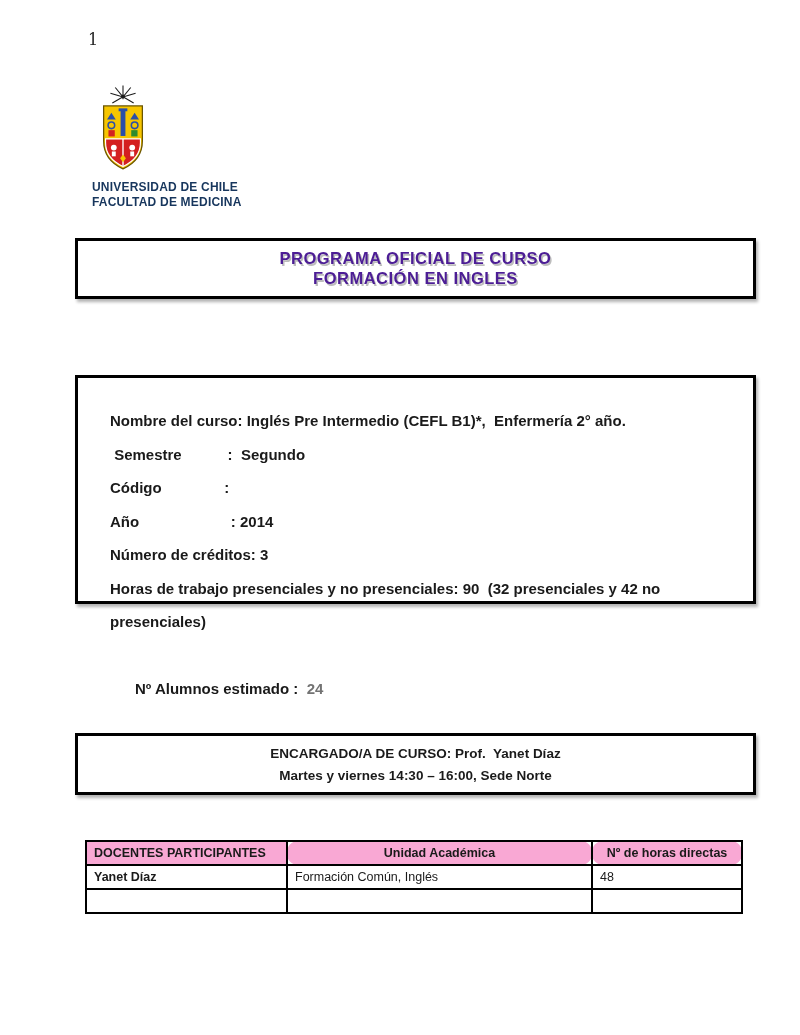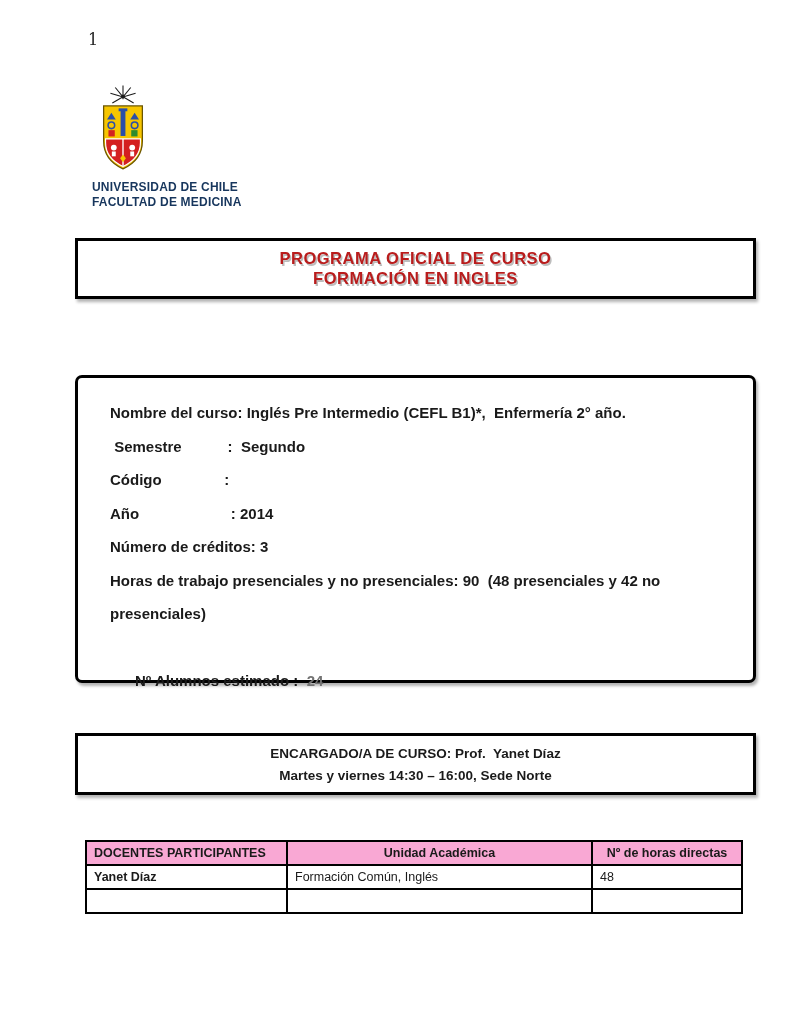--- a/index.html
+++ b/index.html
@@ -23,46 +23,45 @@
     position:absolute; border:3px solid #000;
     box-shadow:2px 3px 3px rgba(0,0,0,0.30);
     background:#fff;
   }
   .title-box {
     left:75px; top:238px; width:681px; height:61px;
     display:flex; flex-direction:column; justify-content:center; align-items:center; gap:1px;
   }
   .title-line {
     font-size:16.5px; font-weight:bold; letter-spacing:0.5px;
-    color:#b91c1c; text-shadow:1.5px 1.5px 0 #bdbdbd;
+    color:#4c1d95; text-shadow:1.5px 1.5px 0 #bdbdbd;
   }
   .course-box {
-    left:75px; top:375px; width:681px; height:308px;
-    padding:18px 30px 0 32px;
-    border-radius:7px;
+    left:75px; top:375px; width:681px; height:229px;
+    padding:26px 30px 0 32px;
   }
   .course-line {
     font-size:15px; font-weight:bold; color:#1a1a1a;
     line-height:33.5px; white-space:pre-wrap;
   }
   .red { color:#737373; }
   .encargado-box {
     left:75px; top:733px; width:681px; height:62px;
     display:flex; flex-direction:column; justify-content:center; align-items:center; gap:7px;
   }
   .encargado-line { font-size:13.5px; font-weight:bold; white-space:pre-wrap; }
   .table-wrap { position:absolute; left:85px; top:840px; width:656px; }
   table.docentes { border-collapse:collapse; width:100%; table-layout:fixed; }
   table.docentes th, table.docentes td {
     border:2px solid #000; font-size:12.5px; padding:1px 7px;
     height:24px; vertical-align:middle; overflow:hidden; white-space:nowrap;
   }
   table.docentes th { background:#f9a8d4; font-weight:bold; }
   .th-left { text-align:left; }
-  .th-center { text-align:center; }
+  .th-center { text-align:center;border-radius:11px; }
   .cell-bold { font-weight:bold; }
   .footnote {
     position:absolute; left:85px; top:919px;
     font-size:9.5px; font-weight:bold; color:#1a1a1a;
     border-bottom:1.5px solid #444; padding-bottom:3px; white-space:pre-wrap;
   }
 </style>
 </head>
 <body>
 
@@ -115,21 +114,21 @@
     <div class="title-line">PROGRAMA OFICIAL DE CURSO</div>
     <div class="title-line">FORMACIÓN EN INGLES</div>
   </div>
 
   <div class="framed course-box">
     <div class="course-line">Nombre del curso: Inglés Pre Intermedio (CEFL B1)*,  Enfermería 2° año.</div>
     <div class="course-line"> Semestre           :  Segundo</div>
     <div class="course-line">Código               :</div>
     <div class="course-line">Año                      : 2014</div>
     <div class="course-line">Número de créditos: 3</div>
-    <div class="course-line">Horas de trabajo presenciales y no presenciales: 90  (48 presenciales y 42 no presenciales)</div>
+    <div class="course-line">Horas de trabajo presenciales y no presenciales: 90  (32 presenciales y 42 no presenciales)</div>
     <div class="course-line">
       <span>Nº Alumnos estimado :  </span><span class="red">24</span>
     </div>
   </div>
 
   <div class="framed encargado-box">
     <div class="encargado-line">ENCARGADO/A DE CURSO: Prof.  Yanet Díaz</div>
     <div class="encargado-line">Martes y viernes 14:30 – 16:00, Sede Norte</div>
   </div>
 

